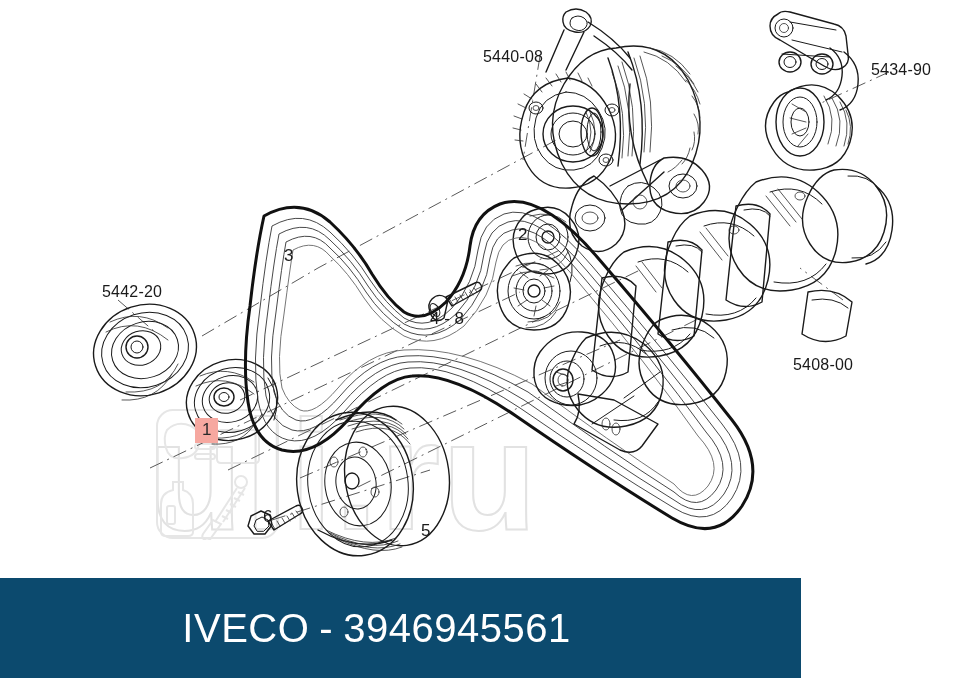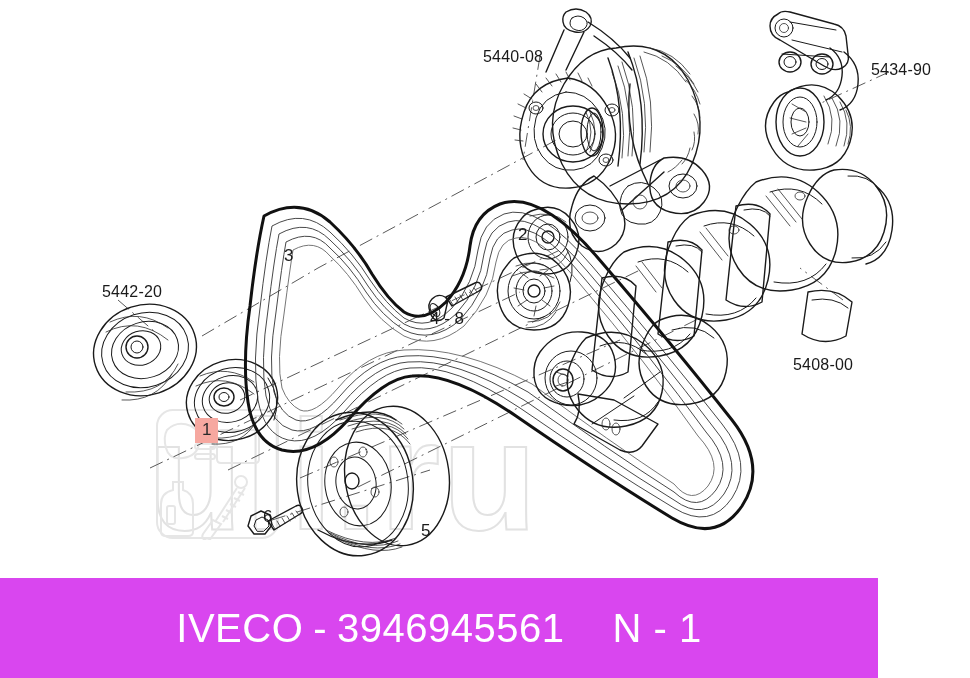--- a/index.html
+++ b/index.html
@@ -28,23 +28,23 @@
     position: absolute;
     left: 0; top: 0;
     width: 970px;
     height: 578px;
   }
 
   
   #footer-bar {
     position: absolute;
     left: 0; top: 578px;
-    width: 878px;
+    width: 801px;
     height: 100px;
-    background: #d946ef;
+    background: #0c4a6e;
     display: flex;
     align-items: center;
     justify-content: center;
   }
   #footer-inner {
     display: flex;
     align-items: baseline;
     color: #ffffff;
     font-family: "Liberation Sans", sans-serif;
     font-size: 40px;
@@ -571,17 +571,16 @@
 
     <div class="callout" style="left:263px; top:507px;">6</div>
 
   </div>
 
   <div id="footer-bar">
     <div id="footer-inner">
       <span id="footer-brand">IVECO</span>
       <span id="footer-dash">-</span>
       <span id="footer-partno">3946945561</span>
-      <span id="footer-page">N - 1</span>
     </div>
   </div>
 
 </div>
 
 </body></html>

